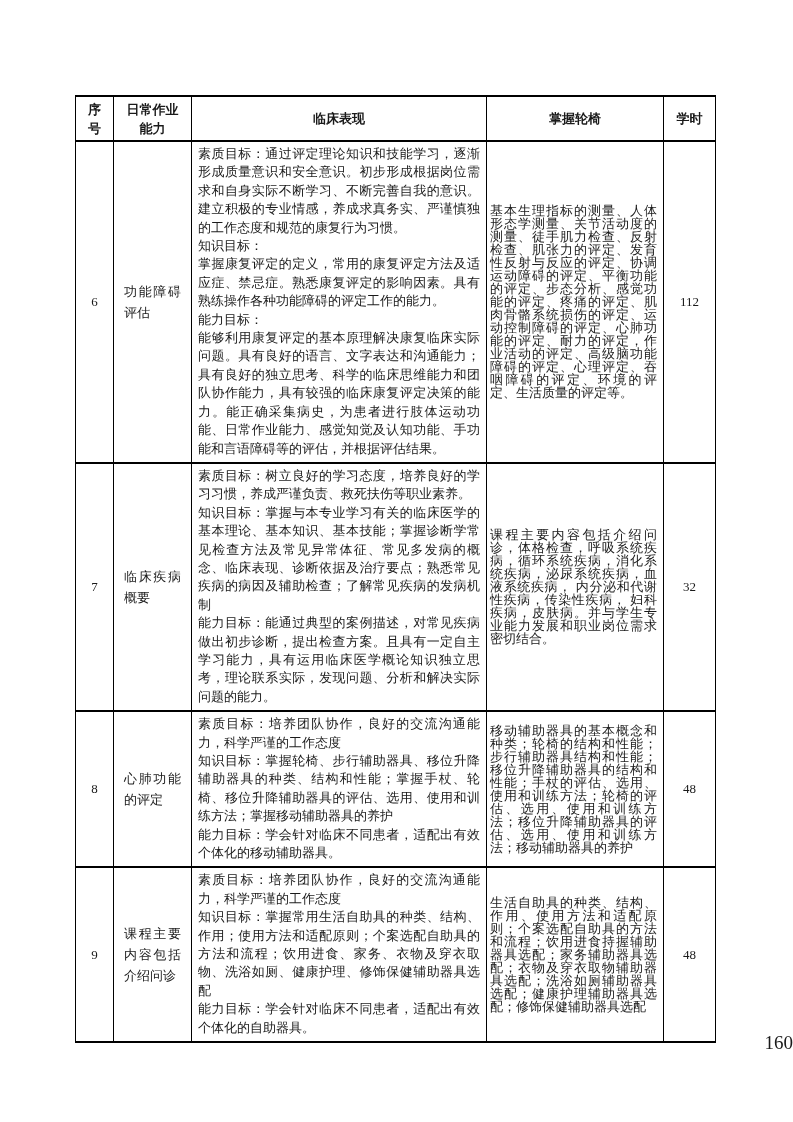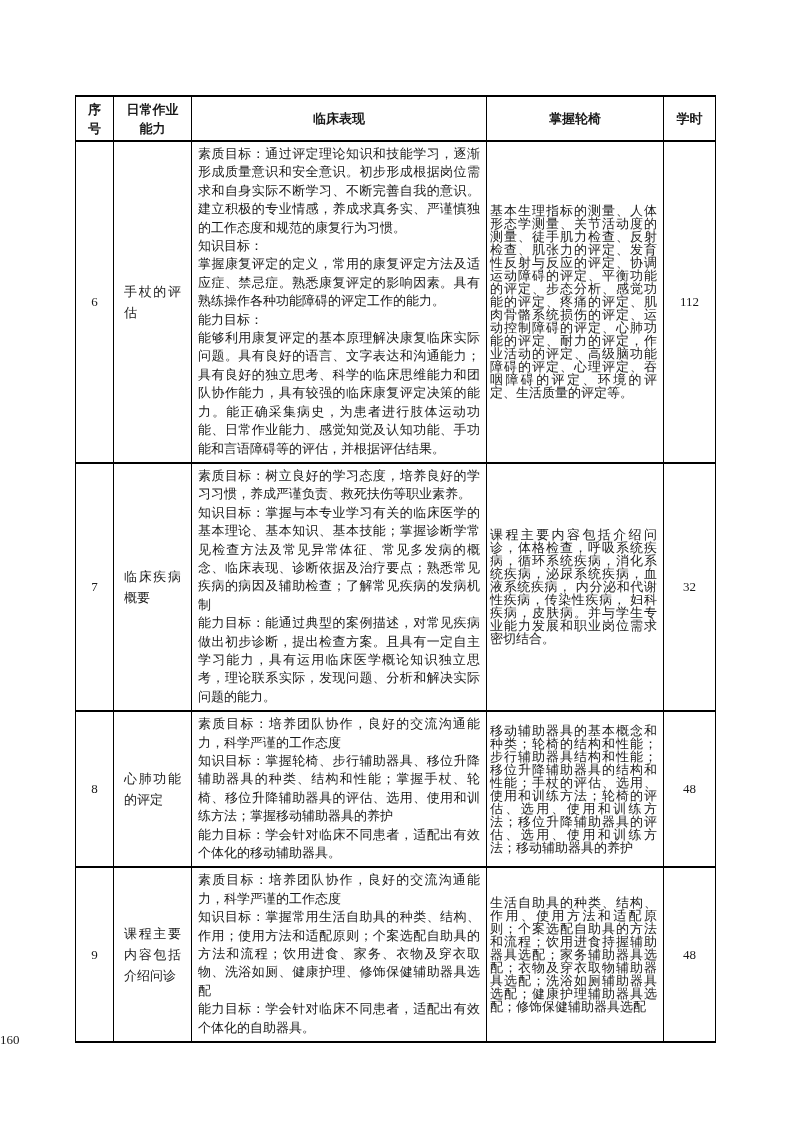--- a/index.html
+++ b/index.html
@@ -65,22 +65,22 @@
     padding: 3px 6px 4px 3px;
     line-height: 13px;
     text-align: justify;
     text-justify: inter-ideograph;
     white-space: pre-line;
   }
   .page-footer {
     position: absolute;
     left: 0; right: 0;
     top: 1032px;
-    text-align: left;
-    font-size: 13px;
+    text-align: right;
+    font-size: 19px;
     color: #1a1a1a;
   }
 </style>
 </head>
 <body>
 
 <div class="page">
 
   <table class="course-table">
     <colgroup>
@@ -95,21 +95,21 @@
         <th>序号</th>
         <th>日常作业能力</th>
         <th>临床表现</th>
         <th>掌握轮椅</th>
         <th>学时</th>
       </tr>
     </thead>
     <tbody>
       <tr>
         <td class="cell-no">6</td>
-        <td class="cell-course">手杖的评估</td>
+        <td class="cell-course">功能障碍评估</td>
         <td class="cell-objectives">素质目标：通过评定理论知识和技能学习，逐渐形成质量意识和安全意识。初步形成根据岗位需求和自身实际不断学习、不断完善自我的意识。建立积极的专业情感，养成求真务实、严谨慎独的工作态度和规范的康复行为习惯。
 知识目标：
 掌握康复评定的定义，常用的康复评定方法及适应症、禁忌症。熟悉康复评定的影响因素。具有熟练操作各种功能障碍的评定工作的能力。
 能力目标：
 能够利用康复评定的基本原理解决康复临床实际问题。具有良好的语言、文字表达和沟通能力；具有良好的独立思考、科学的临床思维能力和团队协作能力，具有较强的临床康复评定决策的能力。能正确采集病史，为患者进行肢体运动功能、日常作业能力、感觉知觉及认知功能、手功能和言语障碍等的评估，并根据评估结果。</td>
         <td class="cell-content">基本生理指标的测量、人体形态学测量、关节活动度的测量、徒手肌力检查、反射检查、肌张力的评定、发育性反射与反应的评定、协调运动障碍的评定、平衡功能的评定、步态分析、感觉功能的评定、疼痛的评定、肌肉骨骼系统损伤的评定、运动控制障碍的评定、心肺功能的评定、耐力的评定，作业活动的评定、高级脑功能障碍的评定、心理评定、吞咽障碍的评定、环境的评定、生活质量的评定等。</td>
         <td class="cell-hours">112</td>
       </tr>
       <tr>
         <td class="cell-no">7</td>

